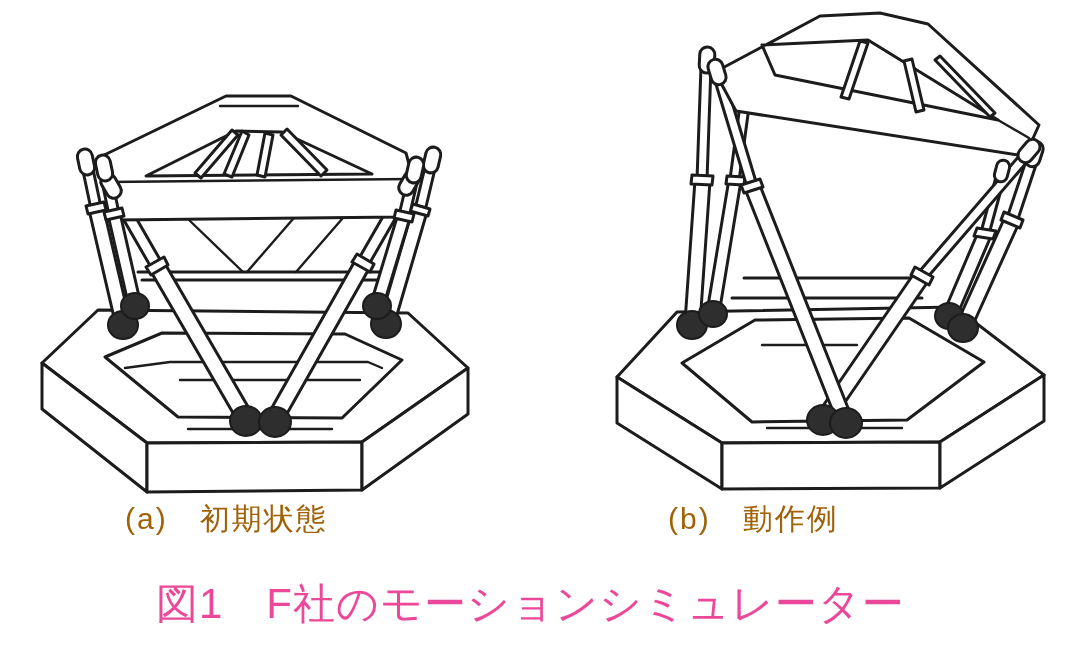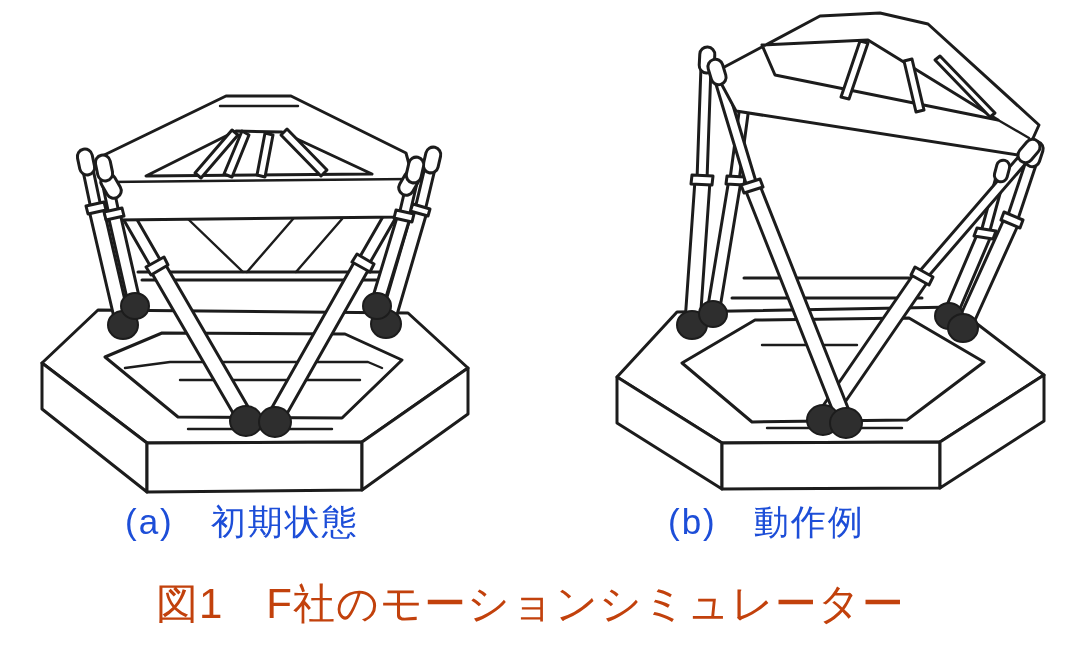--- a/index.html
+++ b/index.html
@@ -8,26 +8,26 @@
     font-family:"Liberation Sans","DejaVu Sans",sans-serif; overflow:hidden;
   }
   svg.panel { position:absolute; }
   #svg-a { left:30px; top:18px; }
   #svg-b { left:592px; top:8px; }
   .ln  { fill:none; stroke:#1c1c1c; stroke-width:3; stroke-linejoin:round; stroke-linecap:round; }
   .lt  { fill:none; stroke:#1c1c1c; stroke-width:2.4; stroke-linejoin:round; stroke-linecap:round; }
   .bar { fill:#ffffff; stroke:#1c1c1c; stroke-width:3; stroke-linejoin:round; }
   .joint { fill:#2e2e2e; stroke:#1c1c1c; stroke-width:2; }
   .panel-label {
-    position:absolute; font-size:35px; color:#1d4ed8; letter-spacing:2px; white-space:nowrap;
+    position:absolute; font-size:30px; color:#a16207; letter-spacing:2px; white-space:nowrap;
   }
   #label-a { left:125px; top:499px; }
   #label-b { left:668px; top:499px;text-align:center; }
   .caption {
-    position:absolute; left:156px; top:576px; font-size:42px; color:#c2410c;
+    position:absolute; left:156px; top:576px; font-size:42px; color:#ec4899;
     letter-spacing:1px; white-space:nowrap;
   }
 </style>
 </head>
 <body>
 
 <div class="page">
 
   <svg id="svg-a" class="panel" width="490" height="500" viewBox="0 0 490 500">
 

